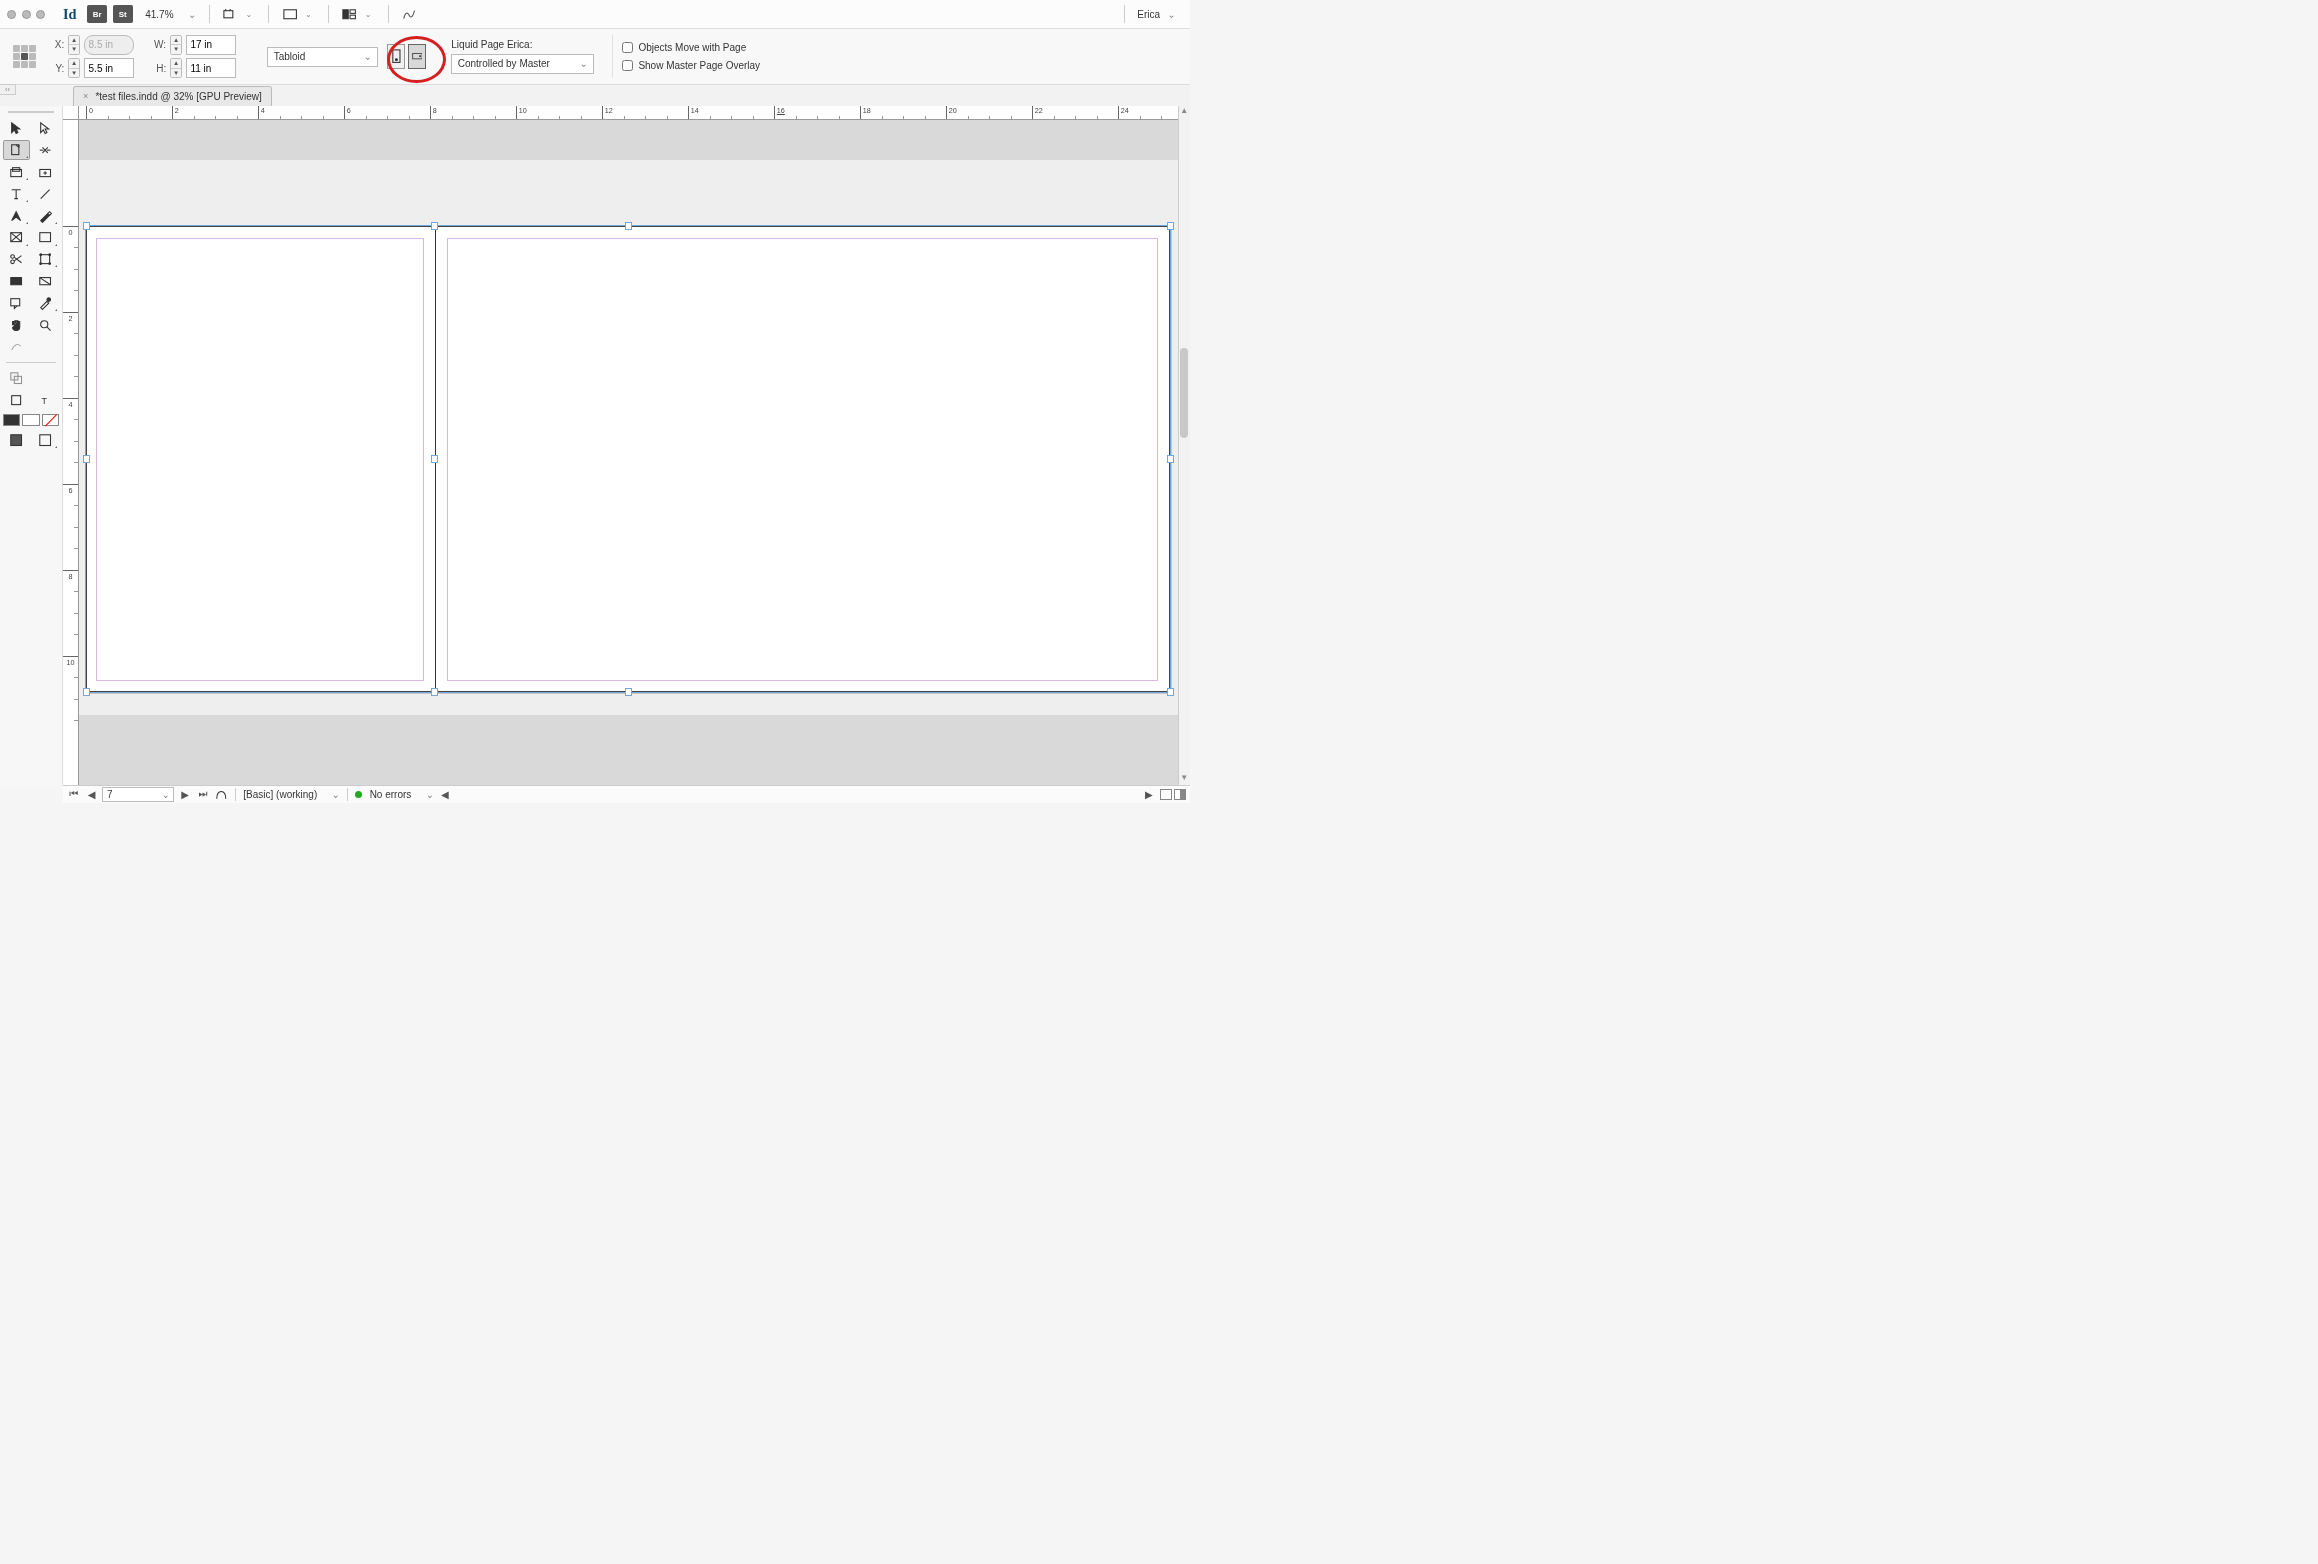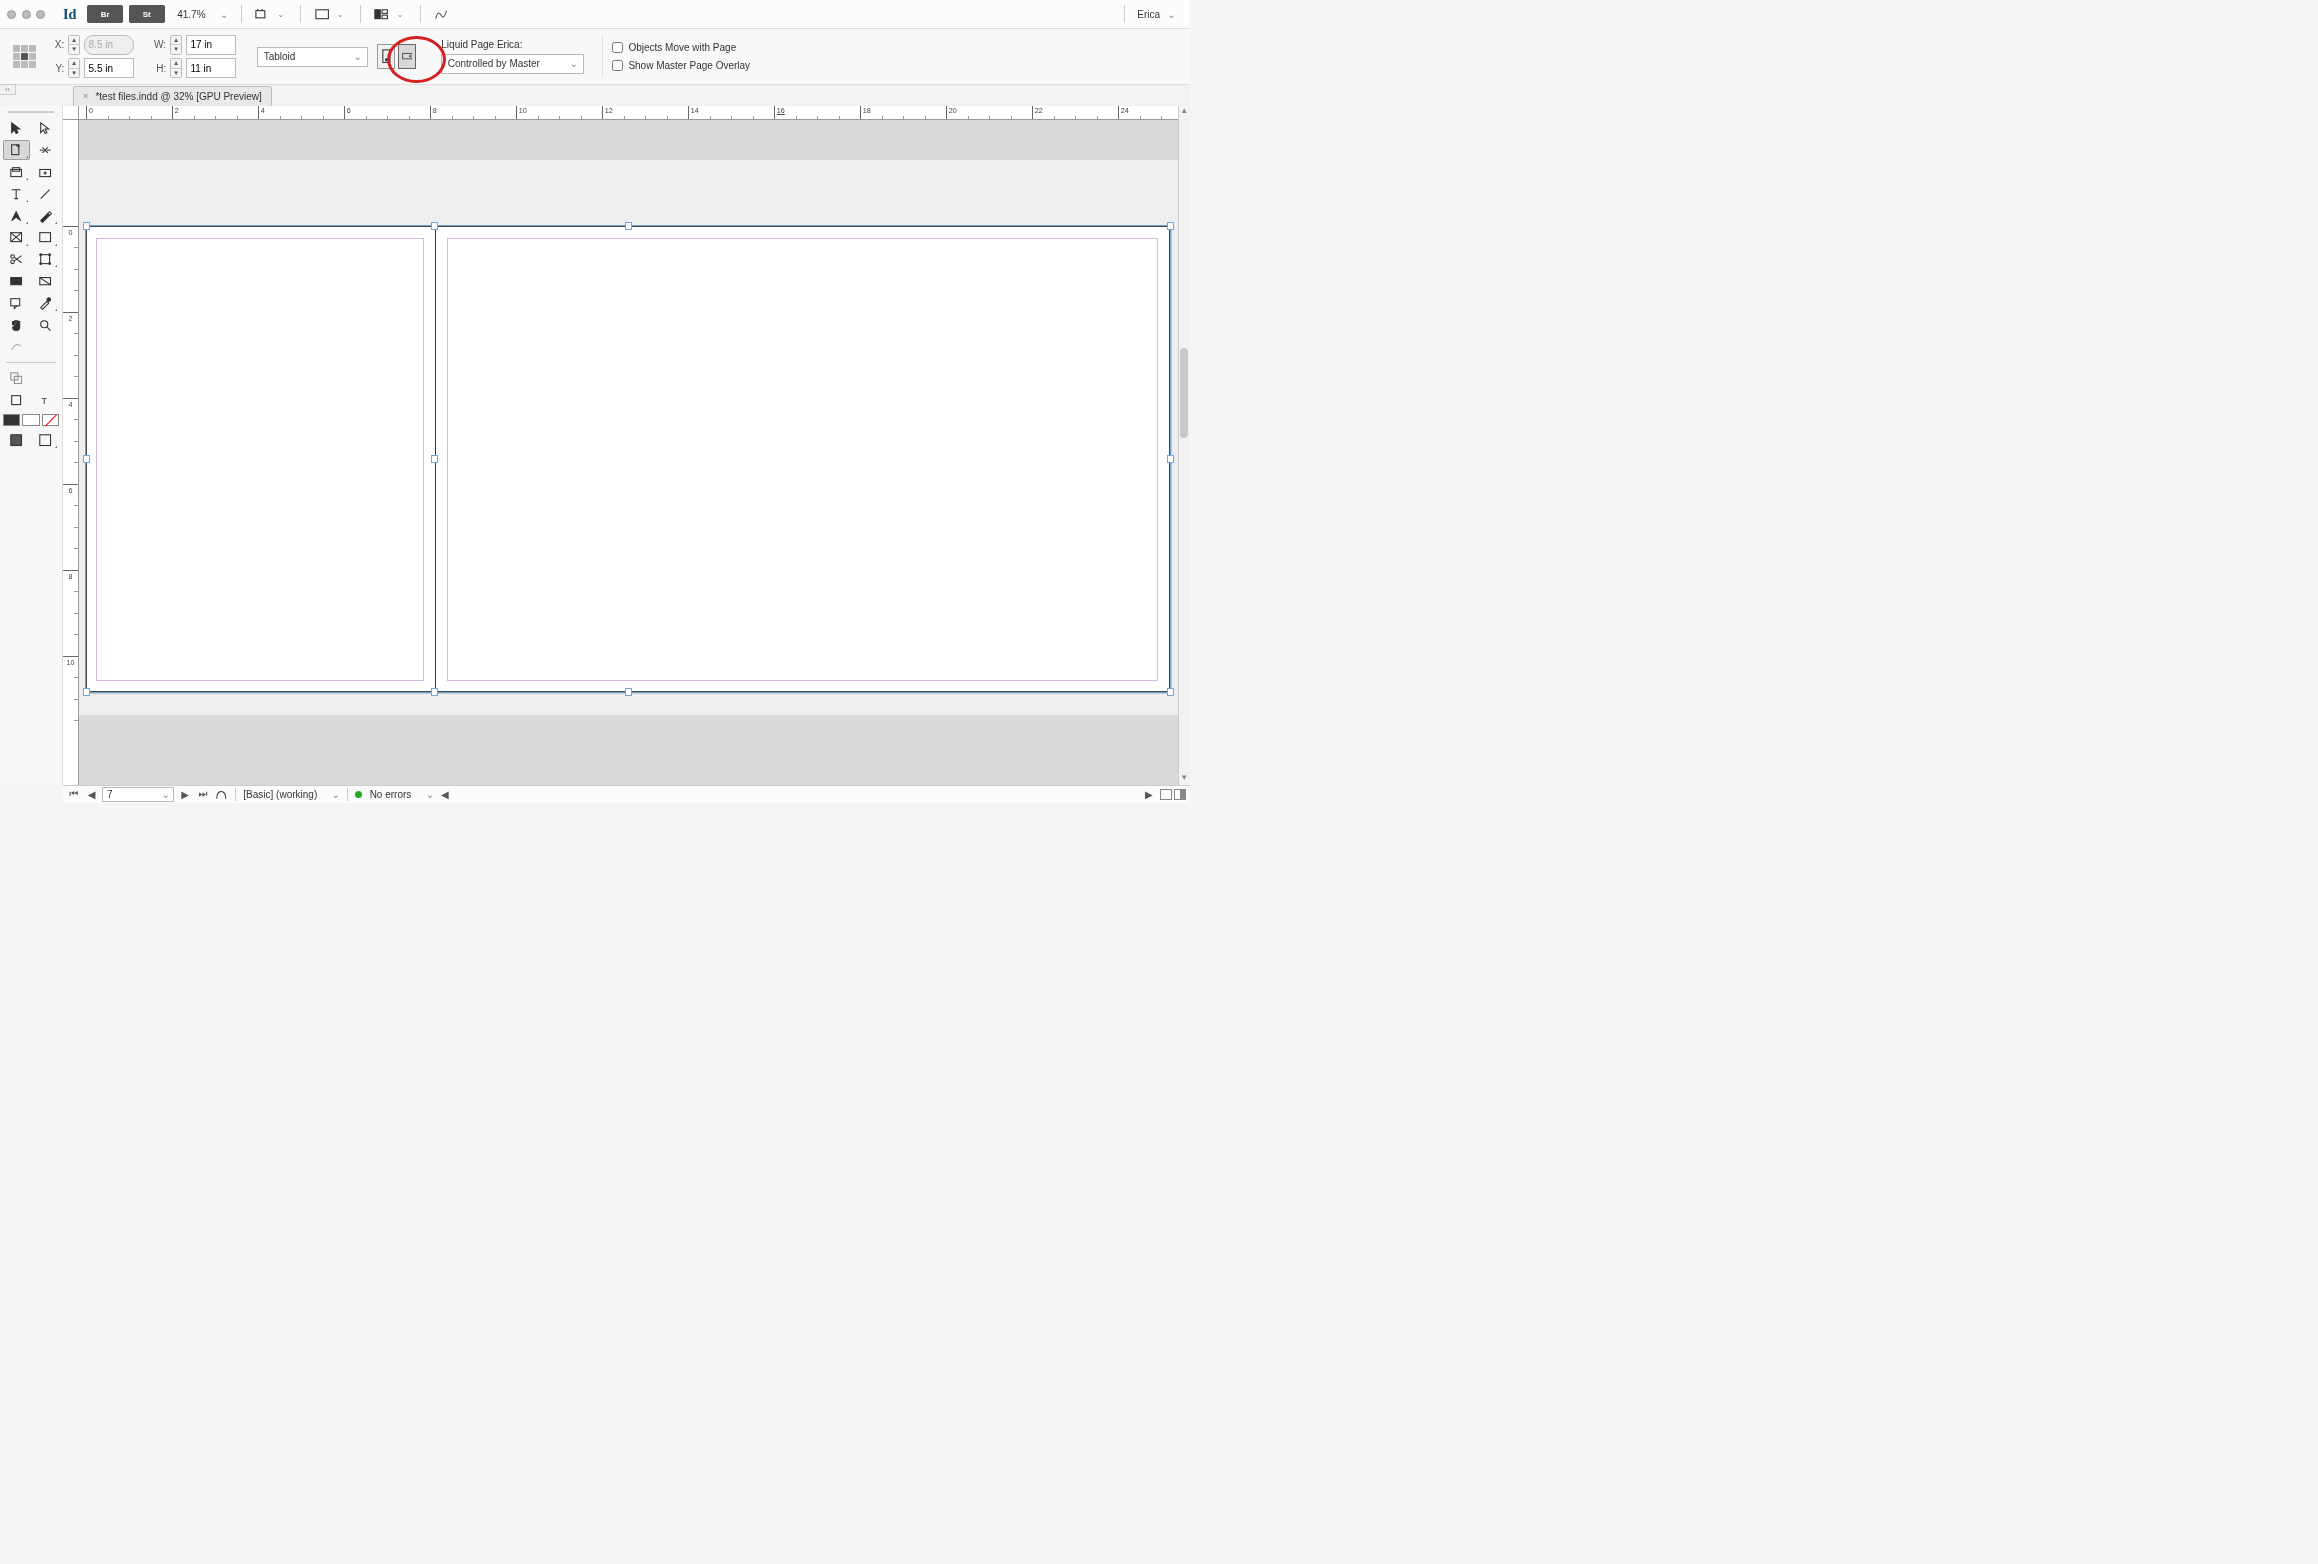--- a/index.html
+++ b/index.html
@@ -3,21 +3,21 @@
 <meta charset="utf-8">
 <style>
 * { margin: 0; padding: 0; box-sizing: border-box; font-family: -apple-system, "Helvetica Neue", Arial, sans-serif; font-size: 10px; }
 body { background: #f5f5f5; width: 1190px; height: 803px; overflow: hidden; position: relative; color: #333; }
 
 
 .appbar { height: 29px; background: #fcfcfc; border-bottom: 0.9px solid #ddd; display: flex; align-items: center; padding: 0 7.2px; gap: 5.4px; }
 .traffic { display: flex; gap: 5.4px; margin-right: 7.2px; }
 .traffic span { width: 9px; height: 9px; border-radius: 50%; background: #bbb; border: 0.9px solid #999; }
 .id-logo { color: #0c4a6e; font-weight: bold; font-size: 14.3px; font-family: Georgia, serif; margin: 0 5.4px; }
-.sqbtn { width: 36px; height: 18px; background: #555; color: #fff; display: inline-flex; align-items: center; justify-content: center; font-size: 8px; font-weight: bold; border-radius: 1.8px; }
+.sqbtn { width: 20px; height: 18px; background: #555; color: #fff; display: inline-flex; align-items: center; justify-content: center; font-size: 8px; font-weight: bold; border-radius: 1.8px; }
 .zoom-text { margin-left: 7.2px; }
 .zoom-caret { margin-left: 9px; color: #888; }
 .vsep { width: 0.9px; height: 18px; background: #ccc; margin: 0 7.2px; }
 .mini-icon { width: 16px; height: 14.3px; display: inline-flex; align-items: center; justify-content: center; }
 .mini-icon svg { width: 14.3px; height: 12.5px; }
 .caret-sm { color: #888; font-size: 8px; margin-left: 1.8px; margin-right: 3.6px; }
 .spacer { flex: 1; }
 .user-menu { display: flex; align-items: flex-end; gap: 5.4px; padding-right: 3.6px; }
 .user-menu .caret-sm { font-size: 10px; }
 
@@ -202,21 +202,21 @@
     </div>
     <div class="fieldrow">
       <span class="lbl">H:</span>
       <div class="spinner">
           <button>▲</button>
           <button>▼</button>
         </div>
       <input class="txtin" value="11 in" style="">
     </div>
   </div>
-  <div class="presetsel" style="margin-left:16px;">
+  <div class="presetsel" style="margin-left:26px;">
     <span>Tabloid</span>
     <span style="color:#888;">⌄</span>
   </div>
   <div class="orient-group">
     <div class="orient-btn">
         <svg viewBox="0 0 12 16">
           <rect x="2" y="1" width="8" height="14"></rect>
           <circle cx="6" cy="12" r="1" fill="#333"></circle>
         </svg>
       </div>

